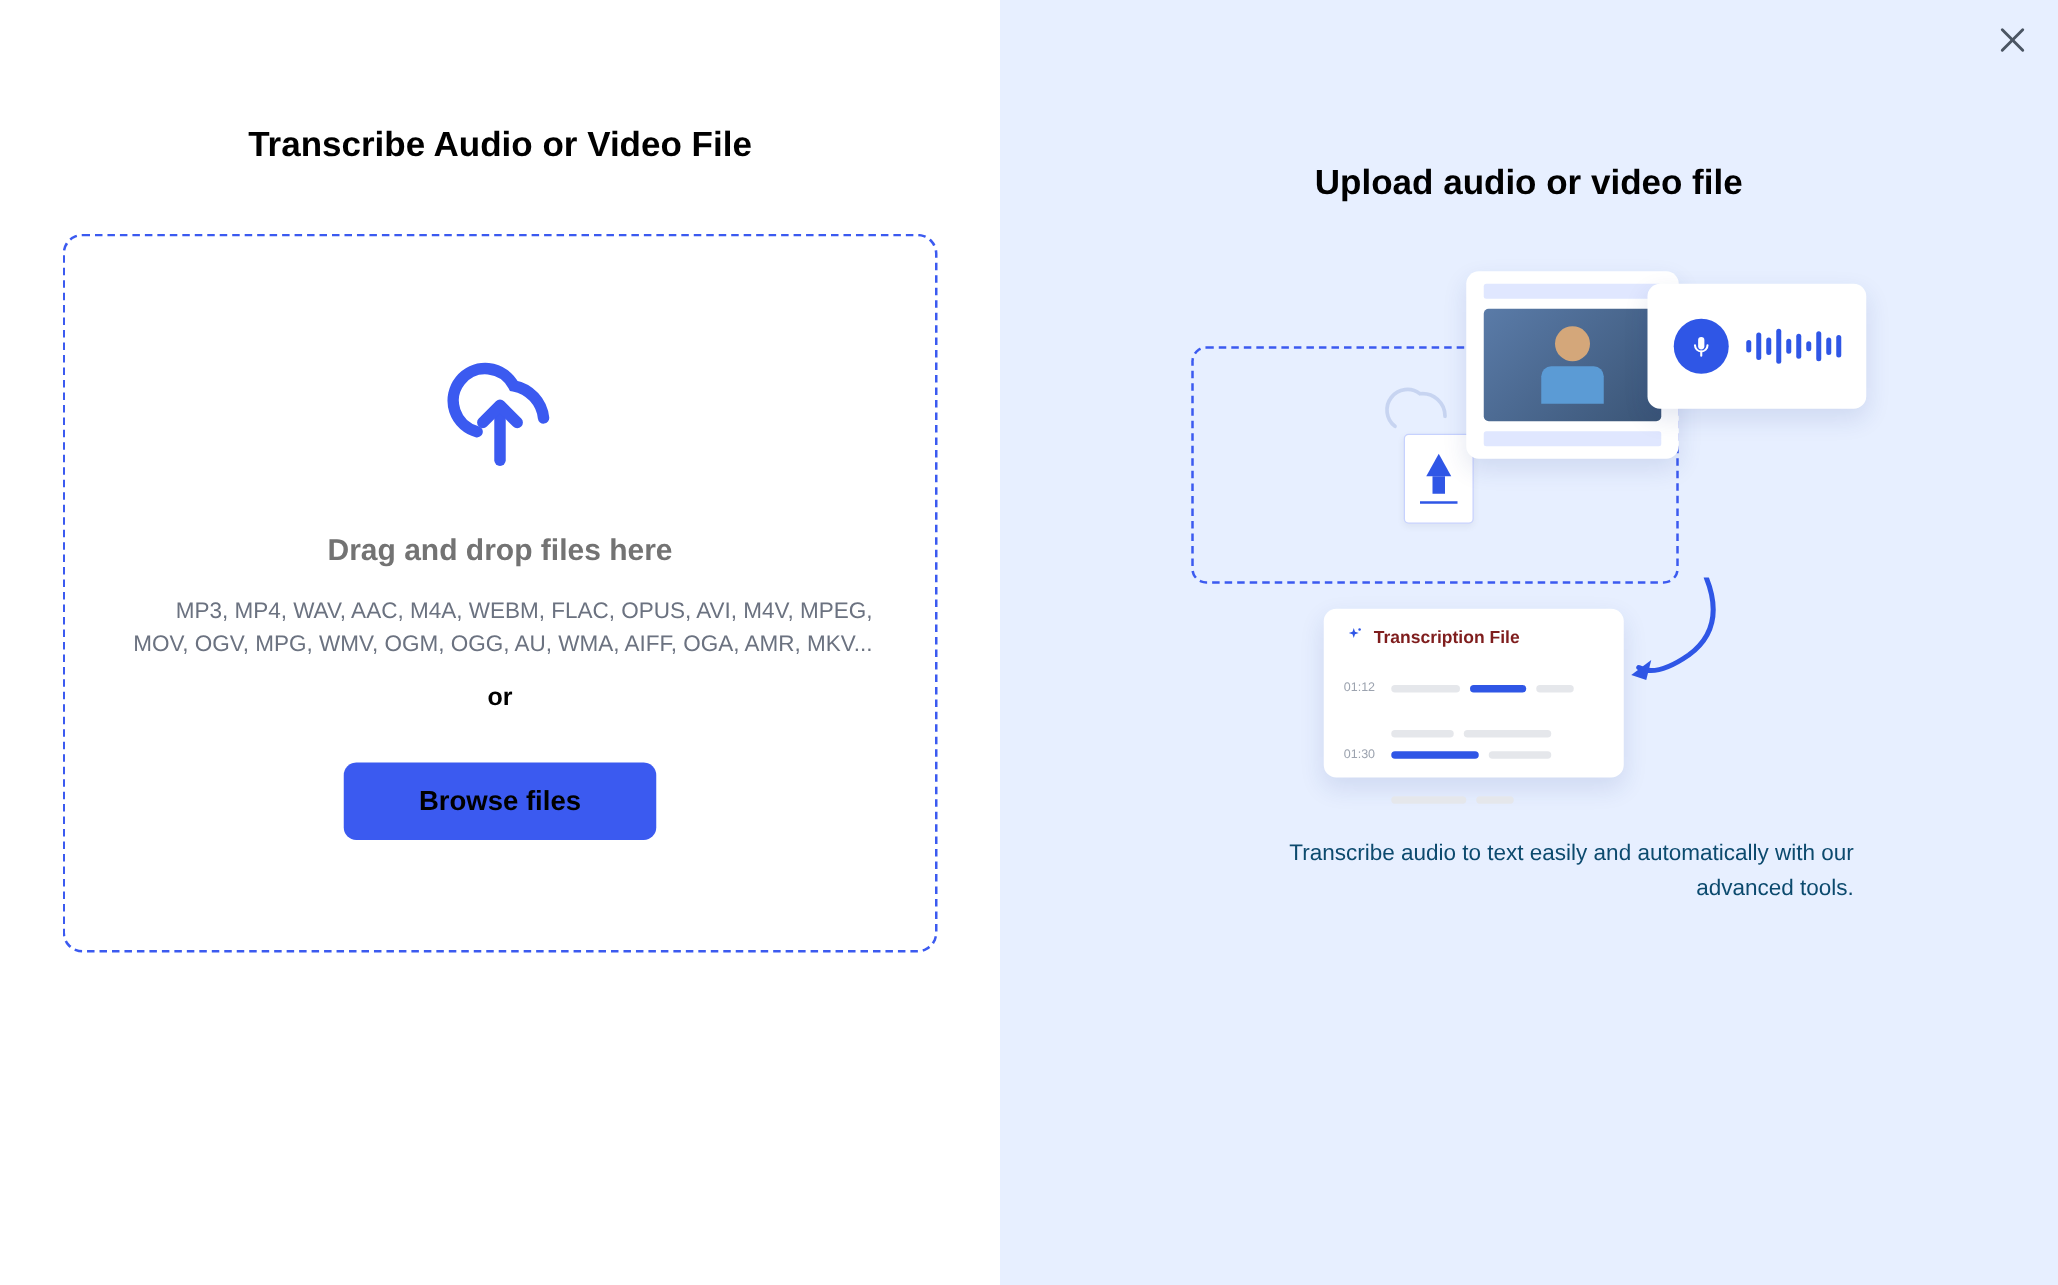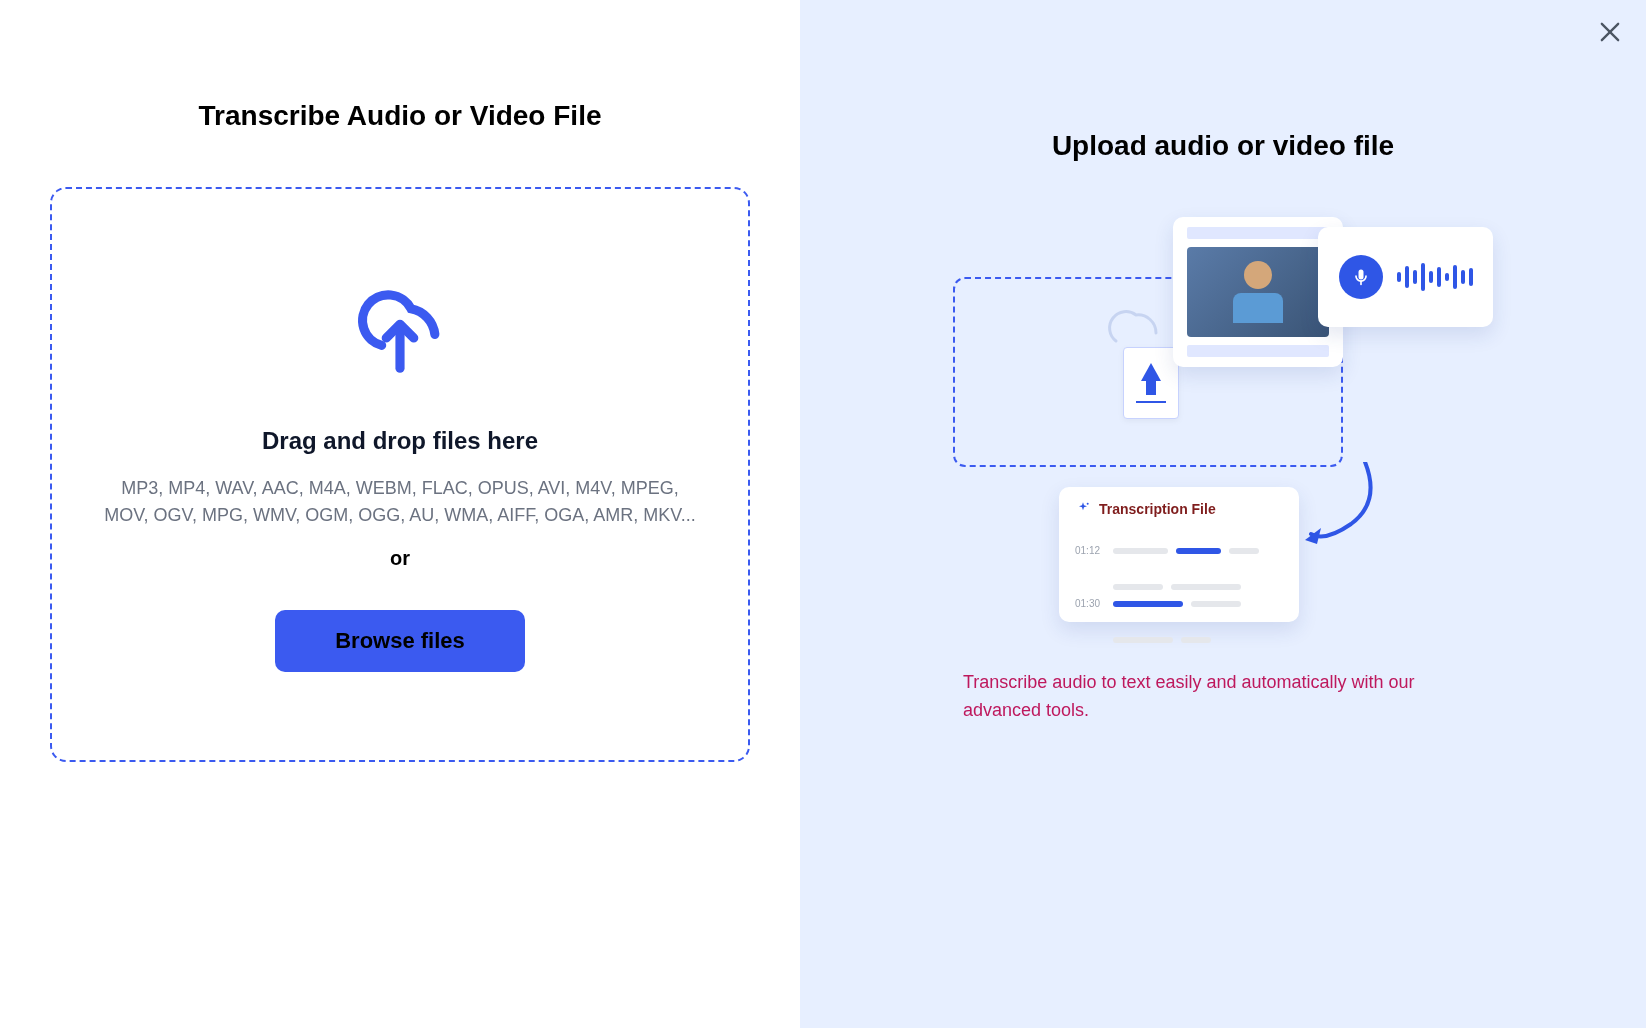--- a/index.html
+++ b/index.html
@@ -38,28 +38,28 @@
     padding: 30px 50px;
   }
   .cloud-icon {
     width: 110px;
     height: 100px;
     margin-bottom: 50px;
   }
   .drop-title {
     font-size: 24px;
     font-weight: 700;
-    color: #0f172a;
+    color: #737373;
     margin-bottom: 20px;
     text-align: right;
   }
   .formats {
     font-size: 18px;
     color: #6b7280;
-    text-align: center;
+    text-align: right;
     line-height: 1.5;
     max-width: 620px;
     margin-bottom: 18px;
   }
   .or-text {
     font-size: 20px;
     font-weight: 700;
     color: #000;
     margin-bottom: 40px;
   }
@@ -235,22 +235,22 @@
   .tline .bar { height:6px; border-radius:3px; }
   .arrow-curve {
     position:absolute;
     left: 350px;
     top: 245px;
     width: 80px;
     height: 105px;
   }
   .right-description {
     font-size: 18px;
-    color: #be185d;
-    text-align: left;
+    color: #0c4a6e;
+    text-align: right;
     line-height: 1.55;
     max-width: 520px;
   }
 </style>
 </head>
 <body>
 
 <div class="left-panel">
   <h1 class="left-title">Transcribe Audio or Video File</h1>
 

